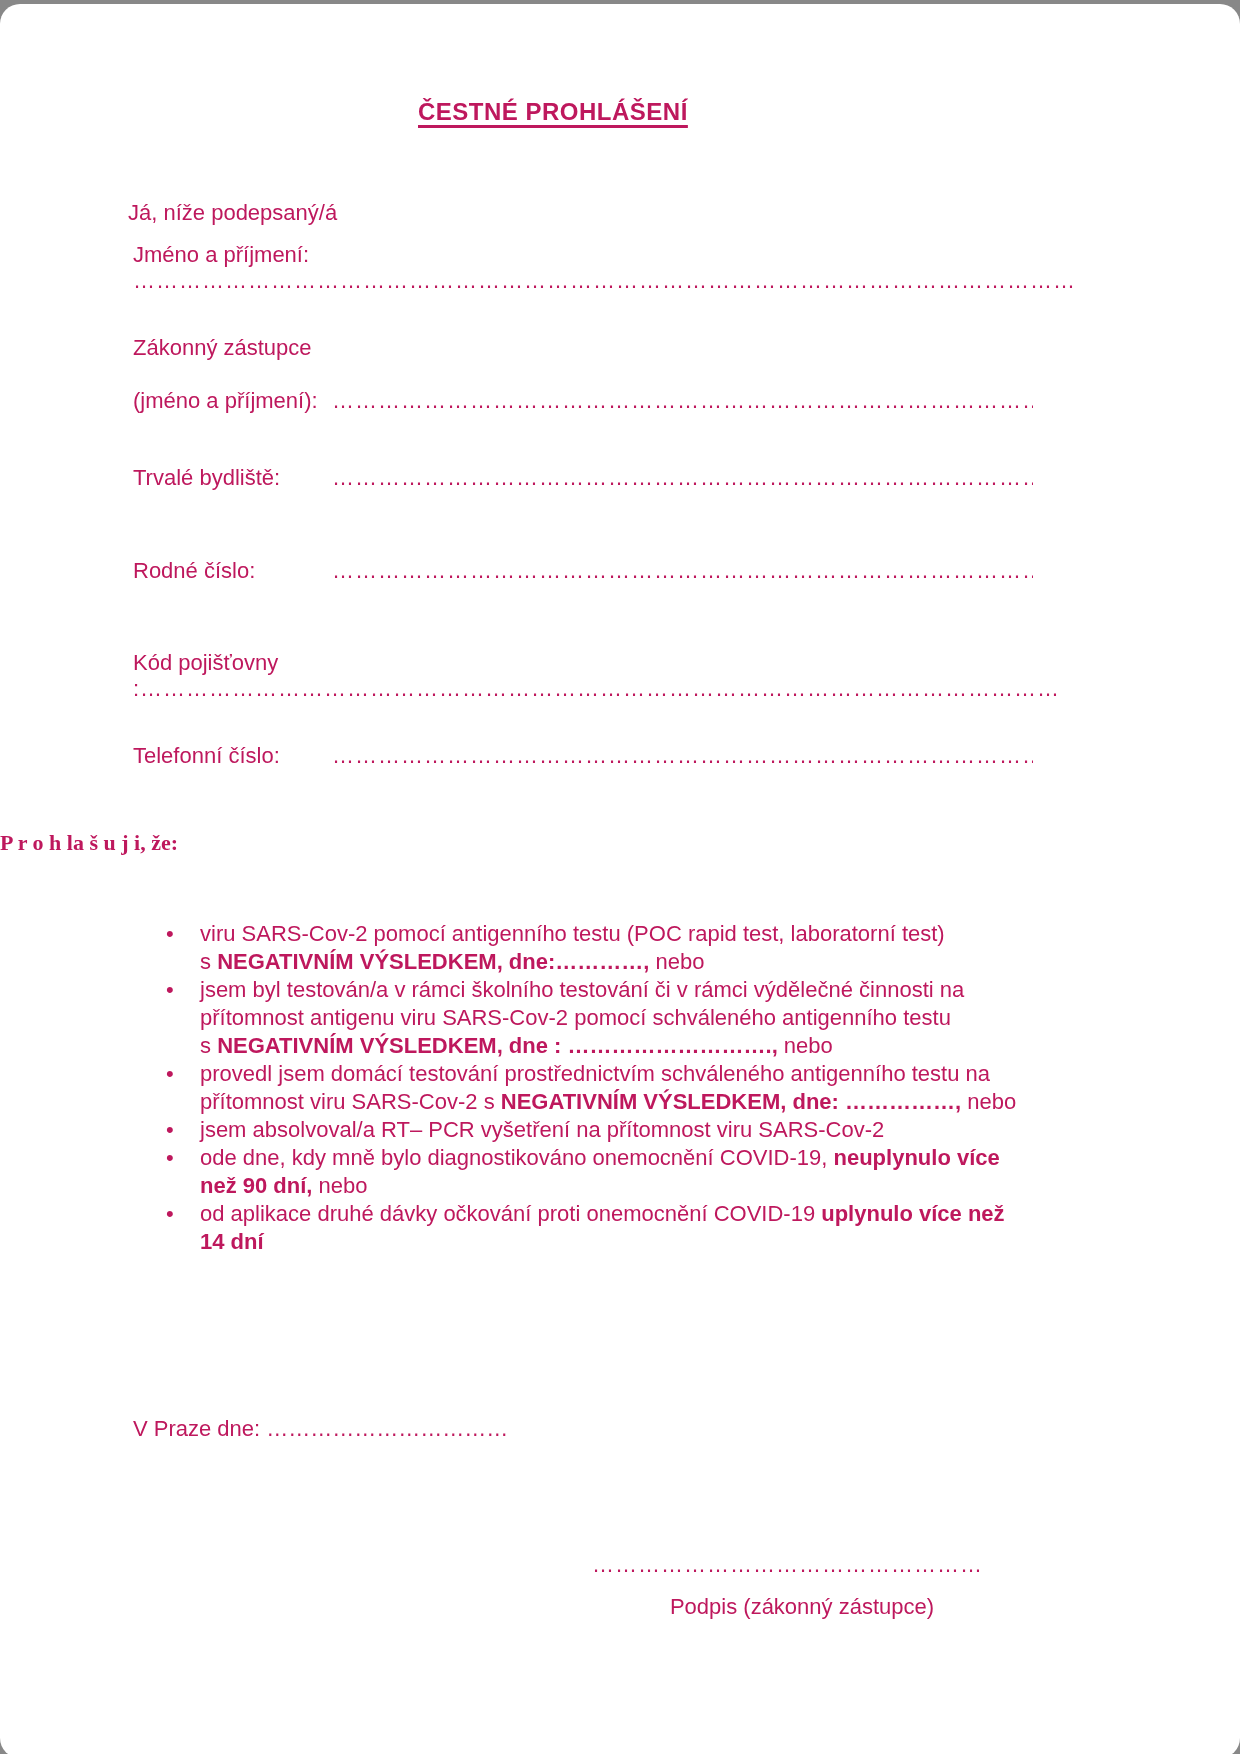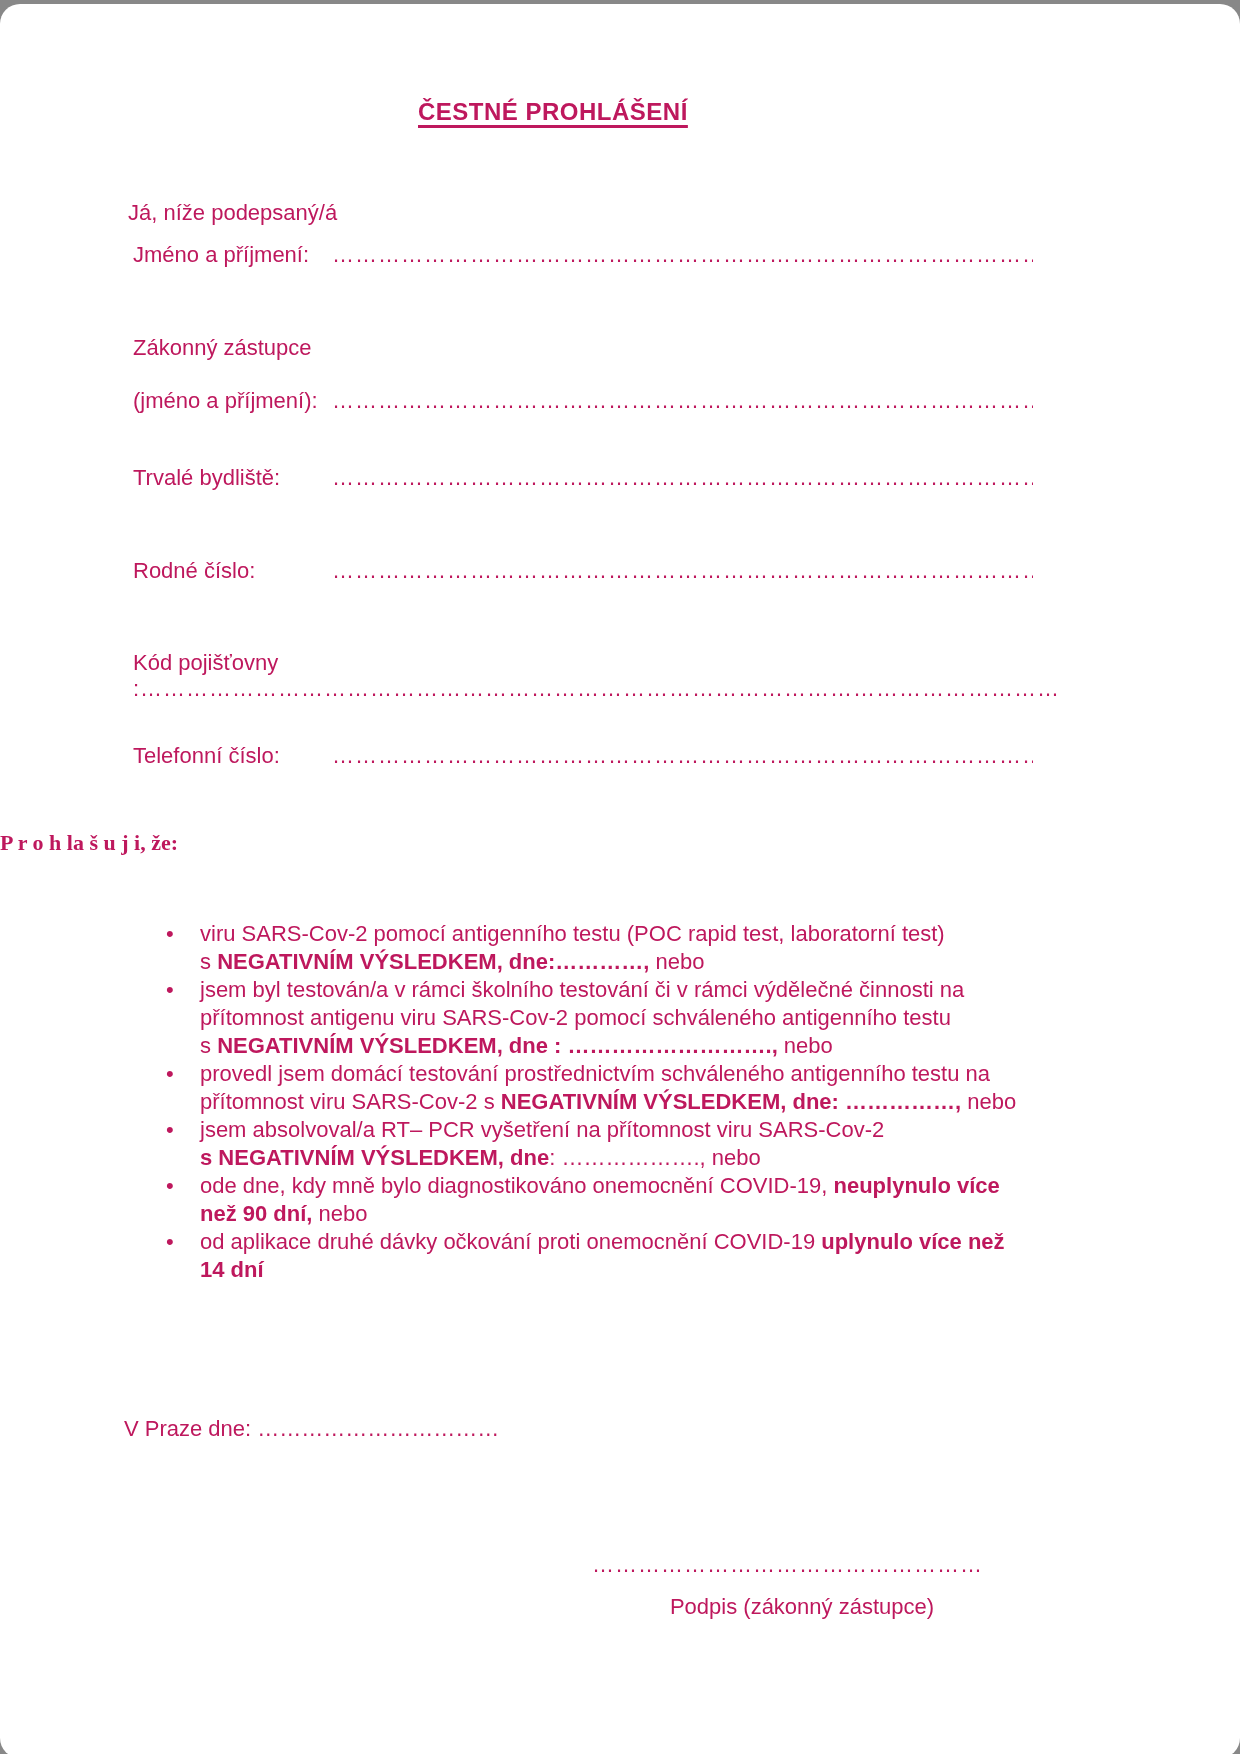--- a/index.html
+++ b/index.html
@@ -31,21 +31,21 @@
   }
   .field-row{
     position:absolute;
     left:133px;
     width:900px;
     display:flex;
     align-items:baseline;
     font-size:22px;
     white-space:nowrap;
   }
-  .field-row:nth-child(1){top:238px;}
+  .field-row:nth-child(1){top:238px;flex-direction:column;}
   .field-row:nth-child(2){top:331px;}
   .field-row:nth-child(3){top:384px;}
   .field-row:nth-child(4){top:461px;}
   .field-row:nth-child(5){top:554px;}
   .field-row:nth-child(6){top:646px;flex-direction:column;}
   .field-row:nth-child(7){top:739px;}
   .field-label{
     flex:none;
     width:199px;
   }
@@ -74,21 +74,21 @@
   }
   .bullet-marker{
     flex:none;
     width:34px;
   }
   .bullet-content{flex:1;}
   .bullet-line{white-space:nowrap;}
   .seg-b{font-weight:bold;}
   .place-date{
     position:absolute;
-    left:124px;top:1412px;
+    left:133px;top:1412px;
     font-size:22px;
     white-space:nowrap;
   }
   .signature{
     position:absolute;
     left:592px;top:1548px;
     width:420px;
   }
   .signature-dots{
     font-size:22px;
@@ -163,21 +163,20 @@
         <div class="bullet-marker">•</div>
         <div class="bullet-content">
           <div class="bullet-line"><span class="seg">provedl jsem domácí testování prostřednictvím schváleného antigenního testu na</span></div>
           <div class="bullet-line"><span class="seg">přítomnost viru SARS-Cov-2 s </span><span class="seg-b">NEGATIVNÍM VÝSLEDKEM, dne: ……………,</span><span class="seg"> nebo</span></div>
         </div>
       </div>
       <div class="bullet">
         <div class="bullet-marker">•</div>
         <div class="bullet-content">
           <div class="bullet-line"><span class="seg">jsem absolvoval/a RT– PCR vyšetření na přítomnost viru SARS-Cov-2</span></div>
-          <div class="bullet-line"><span class="seg-b">s NEGATIVNÍM VÝSLEDKEM, dne</span><span class="seg">: ………………., nebo</span></div>
         </div>
       </div>
       <div class="bullet">
         <div class="bullet-marker">•</div>
         <div class="bullet-content">
           <div class="bullet-line"><span class="seg">ode dne, kdy mně bylo diagnostikováno onemocnění COVID-19, </span><span class="seg-b">neuplynulo více</span></div>
           <div class="bullet-line"><span class="seg-b">než 90 dní,</span><span class="seg"> nebo</span></div>
         </div>
       </div>
       <div class="bullet">

